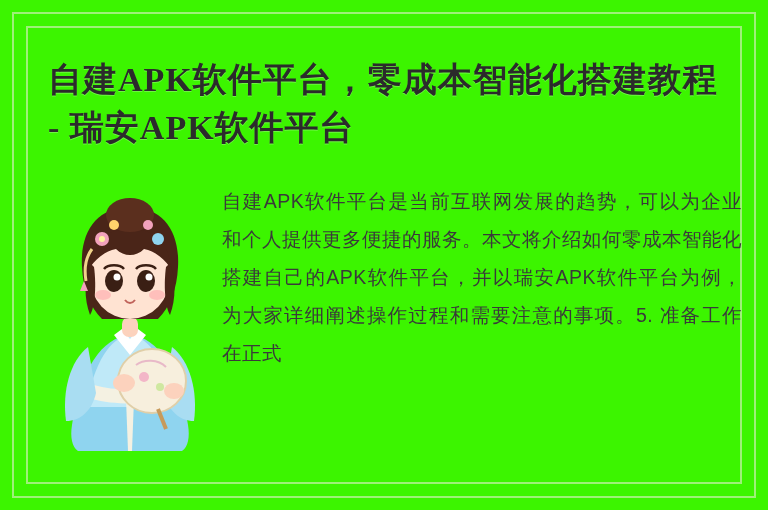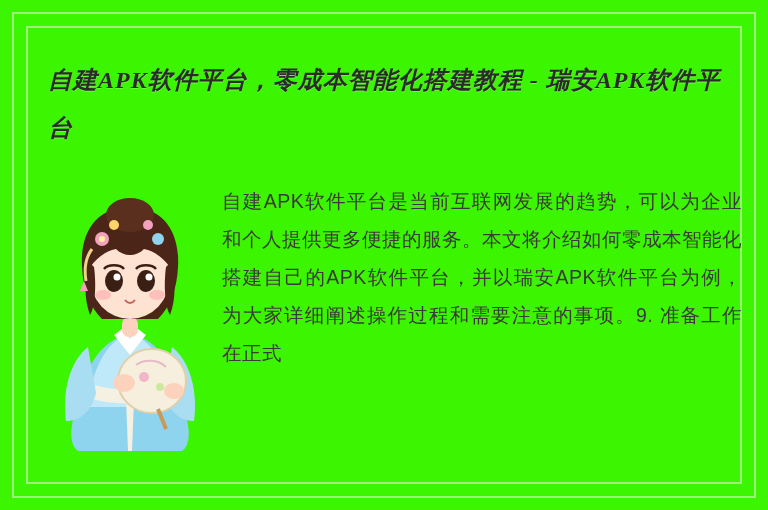--- a/index.html
+++ b/index.html
@@ -39,22 +39,21 @@
     border: 2px solid #9ff07a;
     box-sizing: border-box;
   }
   .title {
     position: absolute;
     left: 48px;
     top: 56px;
     width: 690px;
     font-family: "Liberation Serif", serif;
     font-weight: bold;
-    font-style: italic;
-    font-size: 24px;
+    font-size: 34px;
     line-height: 48px;
     color: #2b2b2b;
     letter-spacing: 1px;
     text-shadow: 0 1px 0 rgba(255,255,255,0.25);
   }
   .body-text {
     position: absolute;
     left: 222px;
     top: 182px;
     width: 520px;
@@ -138,15 +137,15 @@
       <path d="M96 180 C104 174 118 174 126 182" stroke="#e8b9c8" stroke-width="2" fill="none"></path>
       <circle cx="104" cy="192" r="5" fill="#f3b6c8"></circle>
       <circle cx="120" cy="202" r="4" fill="#cfe8a0"></circle>
       <path d="M118 224 L126 244" stroke="#c79a5b" stroke-width="4"></path>
 
       <ellipse cx="84" cy="198" rx="11" ry="9" fill="#fcd2bd"></ellipse>
       <ellipse cx="134" cy="206" rx="10" ry="8" fill="#fcd2bd"></ellipse>
     </svg>
   </div>
 
-  <div class="body-text">自建APK软件平台是当前互联网发展的趋势，可以为企业和个人提供更多便捷的服务。本文将介绍如何零成本智能化搭建自己的APK软件平台，并以瑞安APK软件平台为例，为大家详细阐述操作过程和需要注意的事项。9. 准备工作在正式</div>
+  <div class="body-text">自建APK软件平台是当前互联网发展的趋势，可以为企业和个人提供更多便捷的服务。本文将介绍如何零成本智能化搭建自己的APK软件平台，并以瑞安APK软件平台为例，为大家详细阐述操作过程和需要注意的事项。5. 准备工作在正式</div>
 
 </div>
 
 </body></html>

